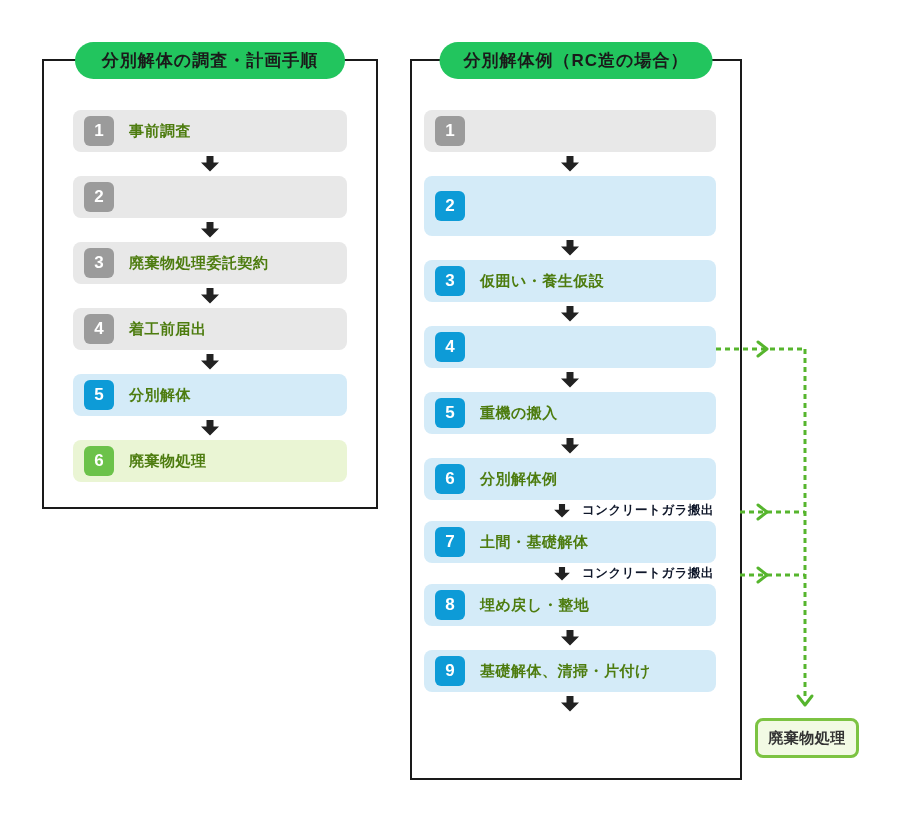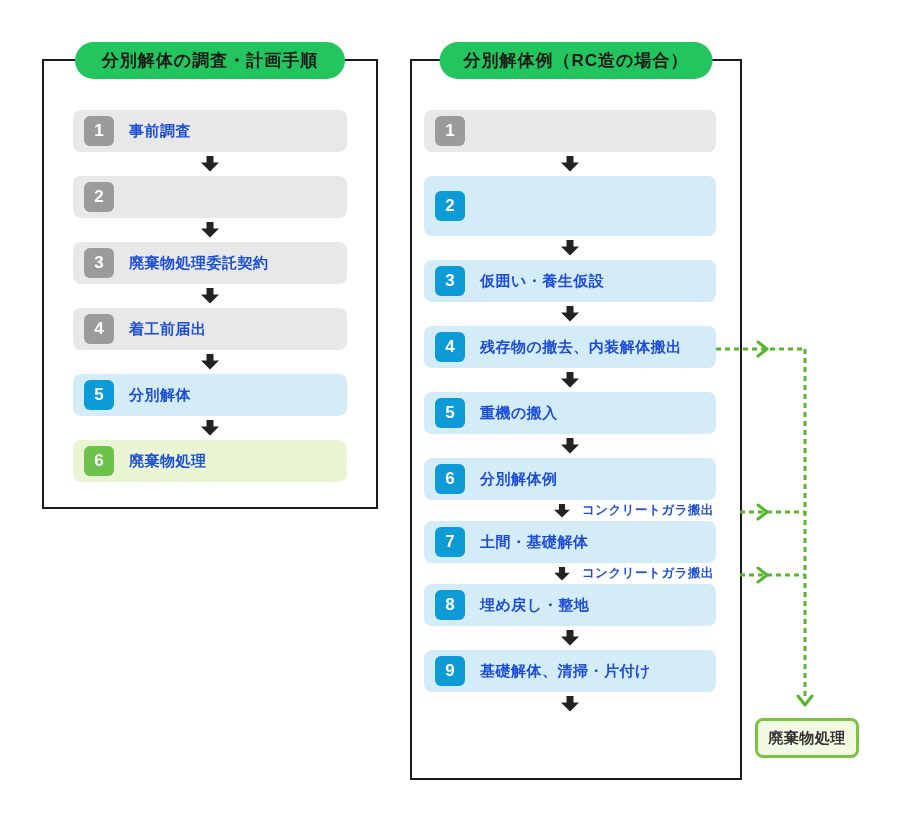--- a/index.html
+++ b/index.html
@@ -29,29 +29,29 @@
   .step.green{background:#eaf5d4;}
   .badge{
     width:30px;height:30px;border-radius:6px;flex:0 0 30px;
     display:flex;align-items:center;justify-content:center;
     color:#ffffff;font-size:17px;font-weight:bold;
   }
   .badge.gray{background:#9b9b9b;}
   .badge.blue{background:#0d9bd7;}
   .badge.green{background:#6cc24a;}
   .step .label{
-    font-size:15px;font-weight:bold;color:#1d4ed8;letter-spacing:0.5px;
+    font-size:15px;font-weight:bold;color:#4d7c0f;letter-spacing:0.5px;
     white-space:pre-line;line-height:1.35;
   }
   .arrow-row{height:24px;display:flex;align-items:center;justify-content:center;}
   .gara-row{
     height:21px;display:flex;align-items:center;justify-content:flex-end;
     gap:12px;padding-right:2px;
   }
-  .gara-label{font-size:12.5px;font-weight:bold;color:#1d4ed8;letter-spacing:0.5px;white-space:nowrap;}
+  .gara-label{font-size:12.5px;font-weight:bold;color:#0f172a;letter-spacing:0.5px;white-space:nowrap;}
   .connectors{position:absolute;left:0;top:0;pointer-events:none;}
   .waste-box{
     position:absolute;left:755px;top:718px;width:104px;height:40px;box-sizing:border-box;
     background:#f2fae4;border:3px solid #7cc342;border-radius:8px;
     display:flex;align-items:center;justify-content:center;
     font-size:15px;font-weight:bold;color:#333333;letter-spacing:0.5px;
   }
   .darr{display:block;}
 </style>
 </head>
@@ -143,21 +143,20 @@
       <span class="label">仮囲い・養生仮設</span>
     </div>
     <div class="arrow-row">
       <svg class="darr" width="18" height="16" viewBox="0 0 18 16">
           <path d="M5.5 0 h7 v6.5 h5.5 L9 15.5 L0 6.5 h5.5 Z" fill="#222222"></path>
         </svg>
     </div>
 
     <div class="step blue">
       <span class="badge blue">4</span>
-      <span class="label">残存物の撤去、内装解体搬出</span>
     </div>
     <div class="arrow-row">
       <svg class="darr" width="18" height="16" viewBox="0 0 18 16">
           <path d="M5.5 0 h7 v6.5 h5.5 L9 15.5 L0 6.5 h5.5 Z" fill="#222222"></path>
         </svg>
     </div>
 
     <div class="step blue">
       <span class="badge blue">5</span>
       <span class="label">重機の搬入</span>

